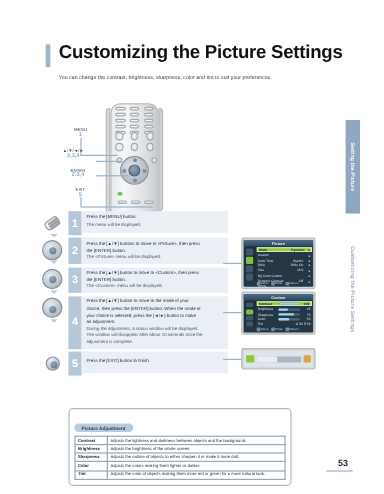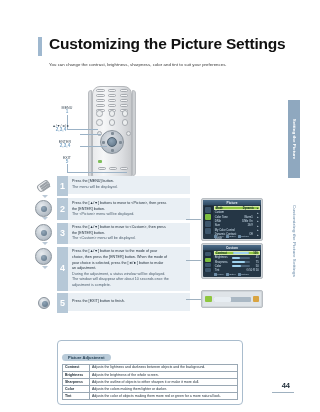--- a/index.html
+++ b/index.html
@@ -524,16 +524,16 @@
       </table>
   </div>
 
   <div class="tab-primary">
     <span>Setting the Picture</span>
   </div>
   <div class="tab-secondary">
     <span>Customizing the Picture Settings</span>
   </div>
 
-  <div class="pagenum">44</div>
+  <div class="pagenum">53</div>
   <div class="page-rule"></div>
 
 </div>
 
 </body></html>

